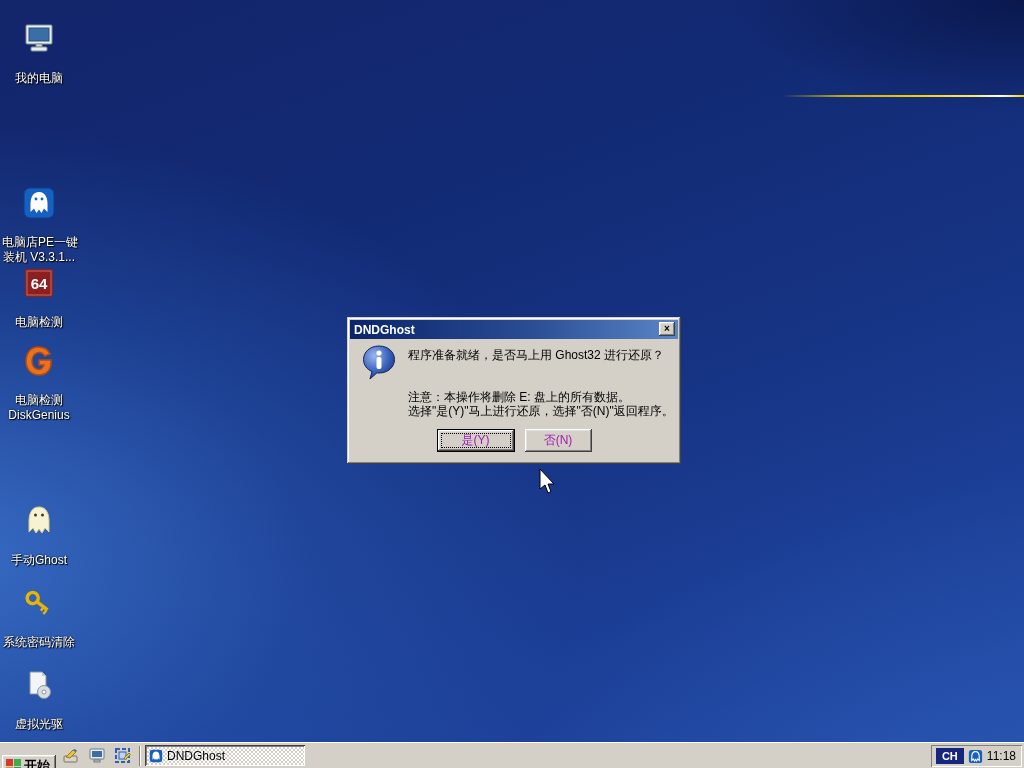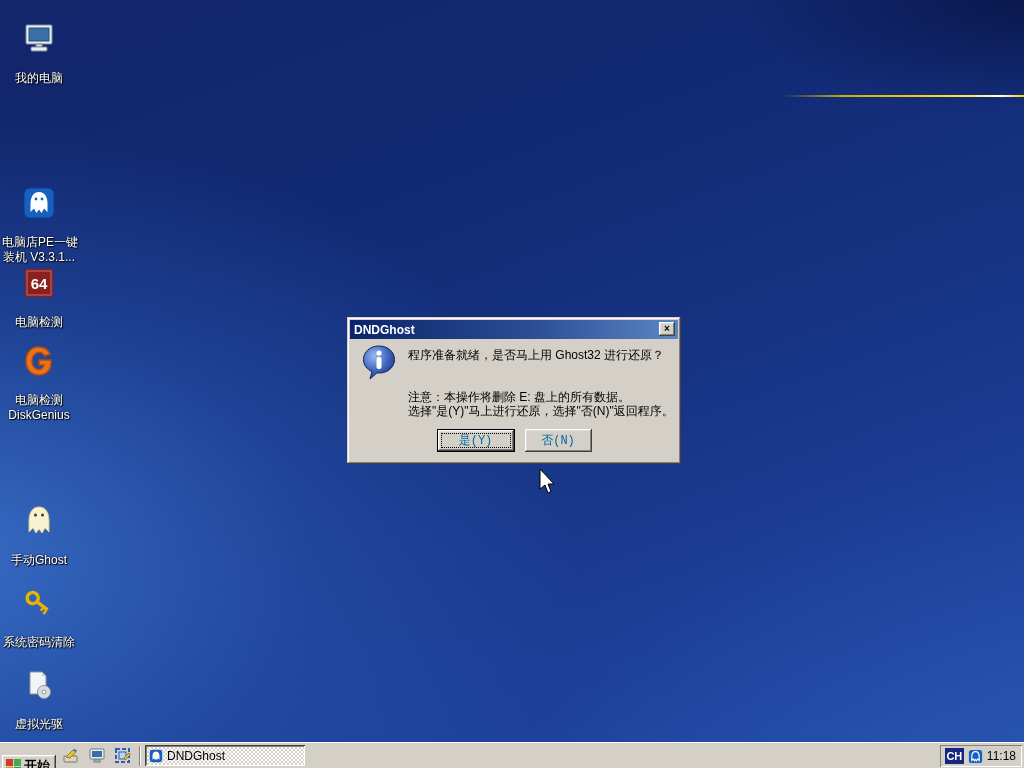--- a/index.html
+++ b/index.html
@@ -76,24 +76,23 @@
     box-shadow: inset -1px -1px #404040, inset 1px 1px #ffffff, inset -2px -2px #808080, inset 2px 2px #dfdfdf;
     font-size:10px; font-weight:bold; color:#000; line-height:1;
   }
   .dlg-line { position:absolute; left:61px; font-size:12px; color:#000; white-space:nowrap; }
   #dlg-line1 { top:30px; }
   #dlg-line2 { top:72px; }
   #dlg-line3 { top:86px; }
   #dlg-info { position:absolute; left:15px; top:28px; width:34px; height:36px; }
   #dlg-buttons { position:absolute; left:0; right:0; top:112px; display:flex; justify-content:center; gap:10px; }
   .btn {
-    height:23px; background:#d4d0c8; font-size:12px; color:#0369a1;
+    height:23px; background:#d4d0c8; font-size:12px; color:#a21caf;
     display:flex; align-items:center; justify-content:center; position:relative;
     box-shadow: inset -1px -1px #404040, inset 1px 1px #ffffff, inset -2px -2px #808080, inset 2px 2px #dfdfdf;
-    font-family: Liberation Mono, monospace;
   }
   .btn.default { width:78px; border:1px solid #000; }
   .btn.plain { width:67px; }
   .btn.default::after {
     content:""; position:absolute; left:3px; top:3px; right:3px; bottom:3px;
     border:1px dotted #000;
   }
 
   
   #cursor { position:absolute; left:538px; top:468px; z-index:9; }
@@ -123,21 +122,21 @@
       linear-gradient(45deg, #ffffff 25%, transparent 25%, transparent 75%, #ffffff 75%);
     background-size:4px 4px; background-position:0 0, 2px 2px;
     font-size:12px; color:#000;
   }
   #tray {
     position:absolute; right:2px; top:2px; height:22px; display:flex; align-items:center; gap:4px;
     padding:0 6px 0 5px;
     box-shadow: inset 1px 1px #808080, inset -1px -1px #ffffff;
   }
   #lang-badge {
-    width:19px; height:16px; background:#16257d; color:#fff; font-size:11px; font-weight:bold;
+    width:28px; height:16px; background:#16257d; color:#fff; font-size:11px; font-weight:bold;
     display:flex; align-items:center; justify-content:center;
   }
   #clock { font-size:12px; color:#000; }
 </style>
 </head>
 <body>
 
 <div id="screen">
   <div id="desktop"></div>
 

